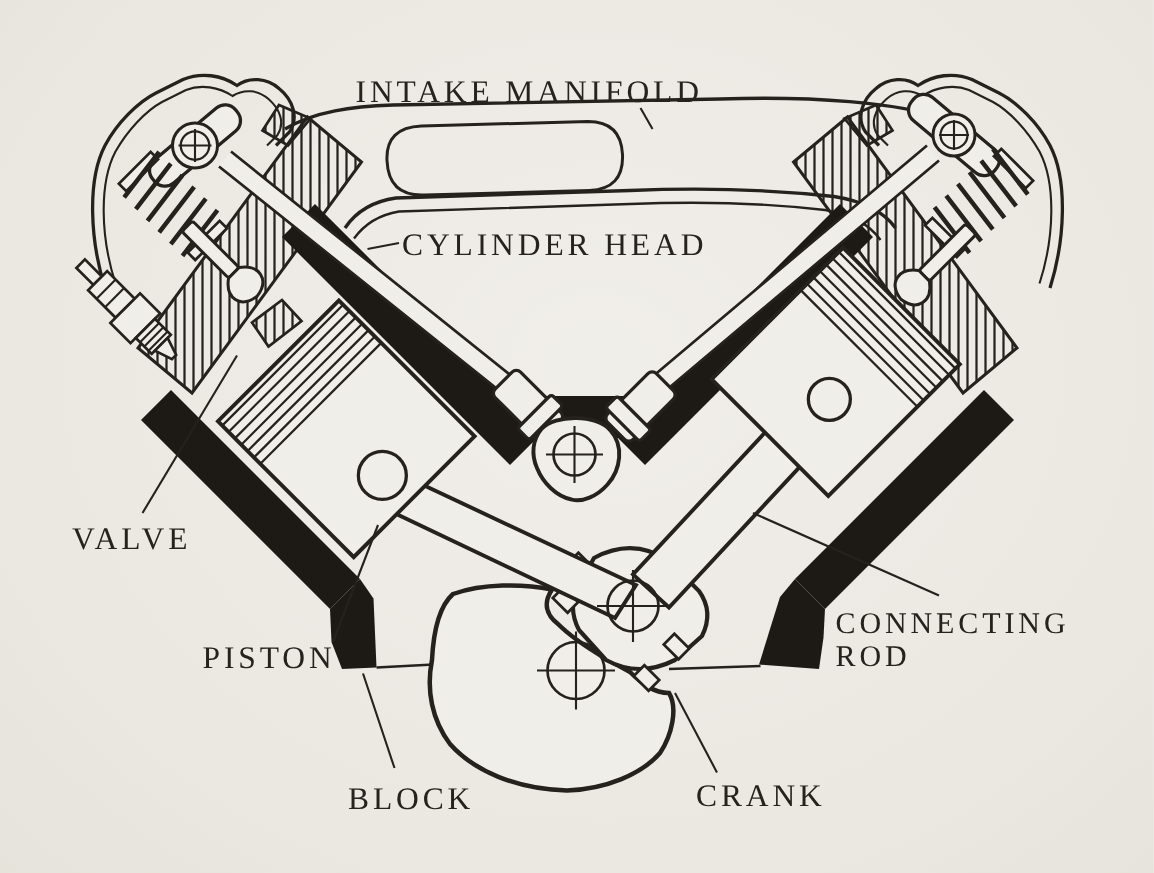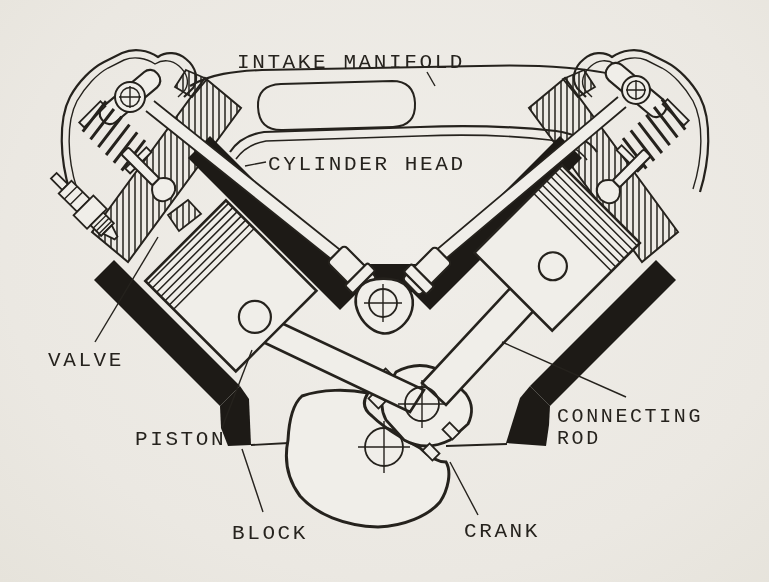--- a/index.html
+++ b/index.html
@@ -1,19 +1,19 @@
 <!DOCTYPE html>
 <html><head>
 <meta charset="utf-8">
 <style>
   html,body{margin:0;padding:0;}
   body{width:769px;height:582px;overflow:hidden;background:#eceae4;}
   #stage{position:relative;width:769px;height:582px;
          background:radial-gradient(ellipse at 52% 42%, #f0eee9 0%, #ebe8e2 70%, #e6e3db 100%);
-         font-family:Liberation Mono, monospace;}
+         font-family:Liberation Serif, serif;}
   svg{position:absolute;left:0;top:0;}
   text{fill:#26231e;letter-spacing:2.6px;font-weight:500;}
   .lbl{font-size:21px;}
   .lbl2{font-size:20px;}
   .ink{stroke:#25221d;fill:none;}
   .inkfill{fill:#1d1a16;stroke:none;}
   .paper{fill:#f0eee9;stroke:#25221d;}
   .thin{stroke-width:1.4;}
 </style>
 </head>

